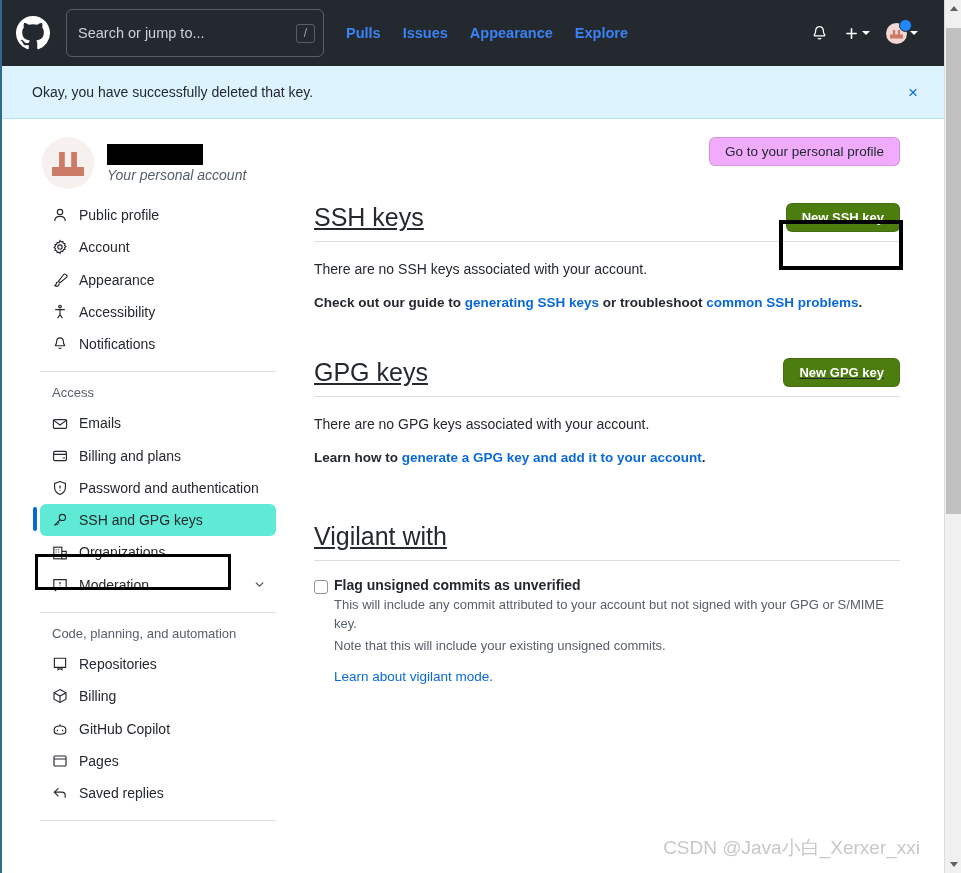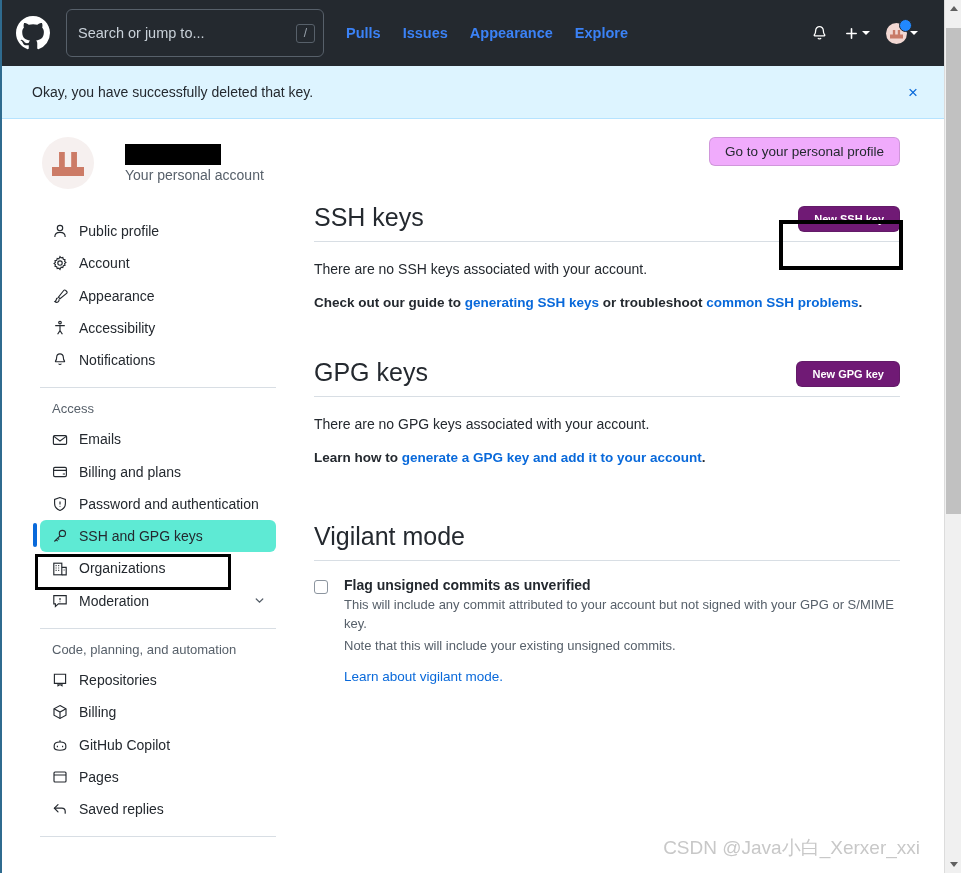--- a/index.html
+++ b/index.html
@@ -153,23 +153,24 @@
 
   
   .sidebar {
     width: 300px;
     flex: 0 0 300px;
     padding: 0 26px 0 38px;
   }
   .account-head {
     display: flex;
     align-items: center;
-    gap: 31px;
-    margin-bottom: 26px;
+    gap: 13px;
+    margin-bottom: 10px;
     padding-left: 2px;
+    font-style: italic;
   }
   .big-avatar {
     width: 52px; height: 52px;
     border-radius: 50%;
     background: #f6f0ef;
     position: relative;
     overflow: hidden;
     flex: 0 0 auto;
   }
   .big-avatar::before {
@@ -259,38 +260,39 @@
     border: 1px solid rgba(27,31,36,0.15);
     border-radius: 6px;
     padding: 6px 15px;
     font-size: 13.5px;
     color: #24292f;
     cursor: pointer;
     font-family: "Liberation Sans", sans-serif;
     white-space: nowrap;
   }
   .btn-green {
-    background: #701a75;
+    background: #4d7c0f;
     border: 1px solid rgba(27,31,36,0.15);
     border-radius: 6px;
     padding: 6px 15px;
-    font-size: 11px;
+    font-size: 13px;
     font-weight: bold;
     color: #ffffff;
     cursor: pointer;
     font-family: "Liberation Sans", sans-serif;
     white-space: nowrap;
   }
 
   .section-head {
     display: flex;
     align-items: flex-end;
     justify-content: space-between;
     border-bottom: 1px solid #d8dee4;
     padding-bottom: 9px;
+    text-decoration: underline;
   }
   .section-title {
     font-size: 25px;
     font-weight: normal;
     color: #24292f;
     line-height: 1.2;
   }
   .section-body { padding-top: 17px; }
   .body-line {
     font-size: 14px;
@@ -310,21 +312,21 @@
   
   .hl-box-btn {
     position: absolute;
     right: 41px; top: 220px;
     width: 124px; height: 50px;
     border: 4px solid #000000;
     pointer-events: none;
   }
 
   
-  .vig-row { display: flex; gap: 16px; padding-top: 16px; }
+  .vig-row { display: flex; gap: 6px; padding-top: 16px; }
   .vig-check {
     width: 14px; height: 14px;
     border: 1px solid #8c959f;
     border-radius: 3px;
     background: #ffffff;
     flex: 0 0 14px;
     margin-top: 3px;
     cursor: pointer;
   }
   .vig-label {
@@ -653,21 +655,21 @@
           <div class="section-body">
             <div class="body-line">There are no GPG keys associated with your account.</div>
             <div class="body-line small">
               <span>Learn how to </span><a href="#" class="lnk">generate a GPG key and add it to your account</a><span>.</span>
             </div>
           </div>
         </div>
 
         <div class="sec-vig">
           <div class="section-head">
-            <h2 class="section-title">Vigilant mode</h2>
+            <h2 class="section-title">Vigilant with</h2>
           </div>
           <div class="vig-row">
             <span class="vig-check"></span>
             <div>
               <div class="vig-label">Flag unsigned commits as unverified</div>
               <div class="vig-desc">This will include any commit attributed to your account but not signed with your GPG or S/MIME key.</div>
               <div class="vig-desc">Note that this will include your existing unsigned commits.</div>
               <a href="#" class="vig-link">Learn about vigilant mode.</a>
             </div>
           </div>

